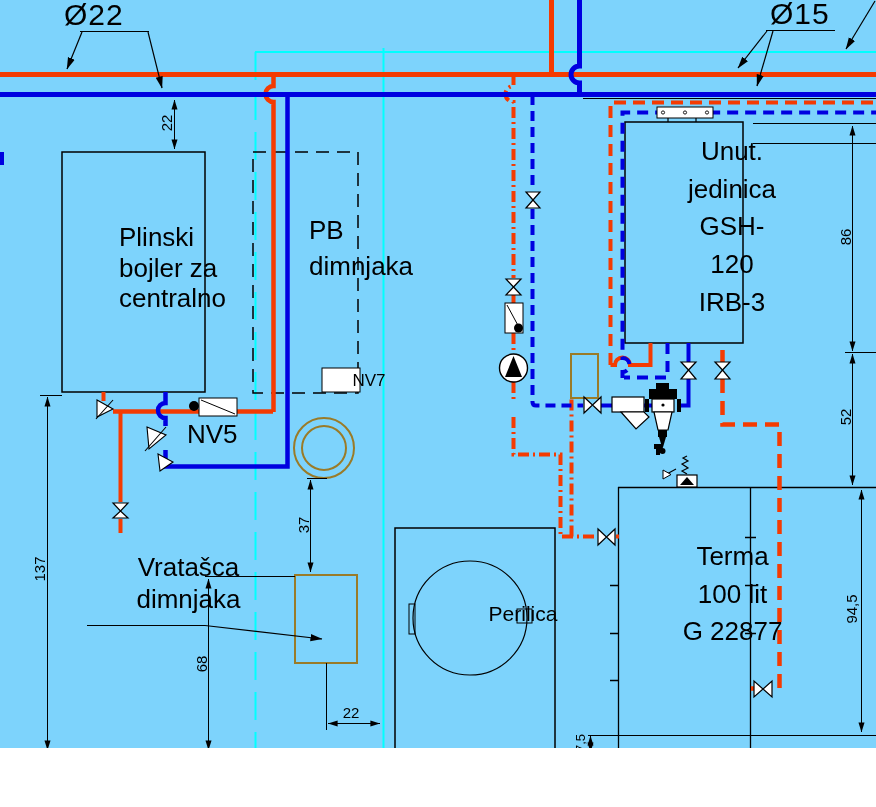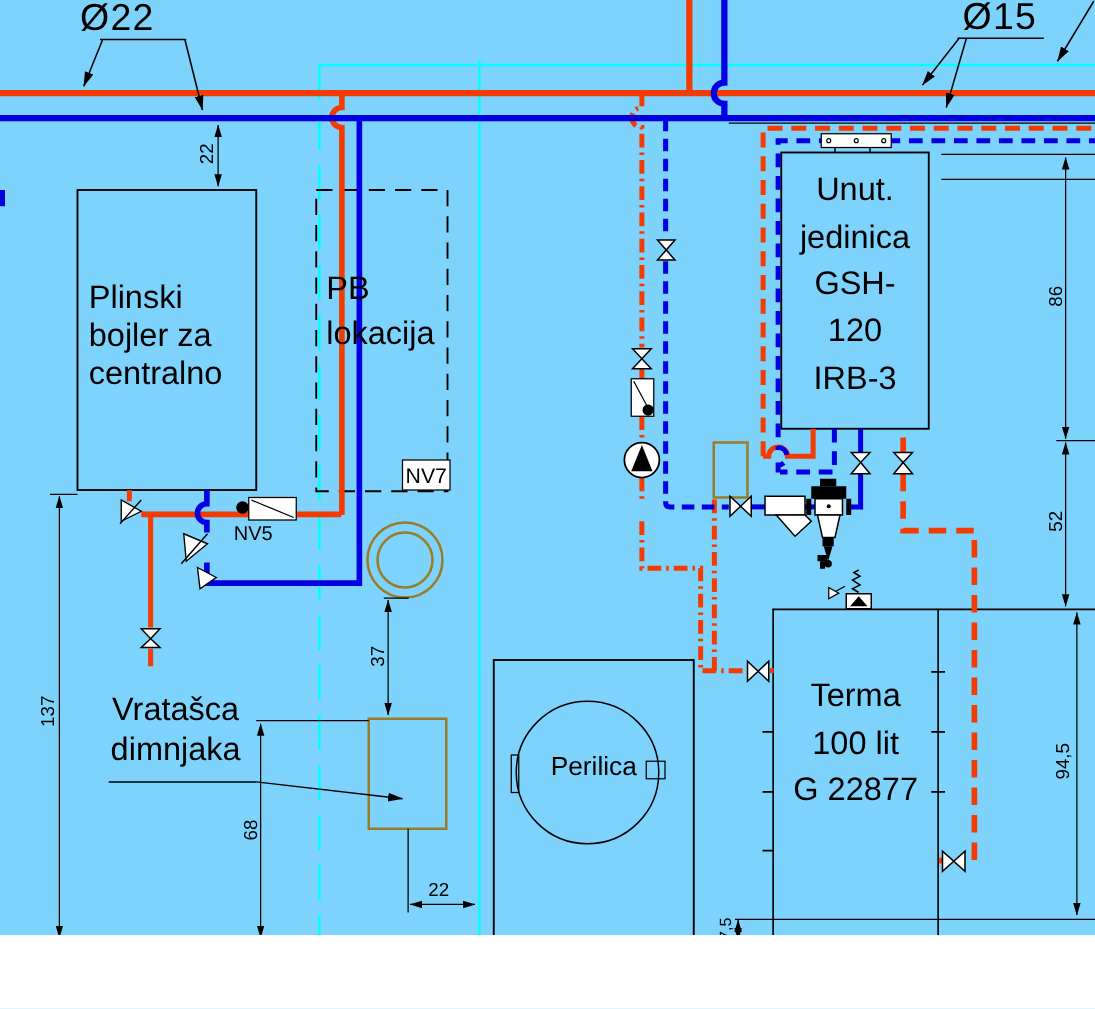--- a/index.html
+++ b/index.html
@@ -1,27 +1,27 @@
 <!DOCTYPE html>
 <html><head>
 <meta charset="utf-8">
 <style>
   html,body{margin:0;padding:0;background:#fff;}
   #stage{position:relative;width:876px;height:748px;background:#7dd3fc;overflow:hidden;
          font-family:"Liberation Sans",sans-serif;color:#000;}
   #stage svg{position:absolute;left:0;top:0;}
   .lbl{position:absolute;white-space:pre-line;color:#000;}
   .dia{font-size:30px;letter-spacing:1px;}
-  .eq{font-size:26px;line-height:1.18;}
+  .eq{font-size:26px;line-height:1.18;margin-left:48px;}
   .eq-c{text-align:center;}
   .lh-wide{line-height:1.45;}
   .lh-med{line-height:1.4;}
   .lh-v{line-height:1.24;text-align:center;}
-  .tag{font-size:16px;}
-  .tag-s{font-size:17px;text-align:center;}
+  .tag{font-size:26px;}
+  .tag-s{font-size:17px;text-align:center;padding-left:28px;}
   .dim{font-size:15px;}
   .dim-s{font-size:13px;}
   .ctr{transform:translate(-50%,-50%);}
   .vrt{transform:translate(-50%,-50%) rotate(-90deg);}
 </style>
 </head>
 <body>
 
 <div id="stage">
 
@@ -262,21 +262,21 @@
   </g>
 </svg>
 
 <div class="lbl dia" style="left:64px;top:-2px;">Ø22</div>
 <div class="lbl dia" style="left:770px;top:-3px;">Ø15</div>
 
 <div class="lbl eq" style="left:71px;top:222px;">Plinski
 bojler za
 centralno</div>
 <div class="lbl eq lh-med" style="left:261px;top:212px;">PB
-lokacija</div>
+dimnjaka</div>
 <div class="lbl eq eq-c lh-wide" style="left:625px;top:133px;width:118px;">Unut.
 jedinica
 GSH-
 120
 IRB-3</div>
 <div class="lbl eq eq-c lh-wide" style="left:619px;top:538px;width:131px;">Terma
 100 lit
 G 22877</div>
 <div class="lbl eq eq-c" style="left:396px;top:602px;width:158px;font-size:21px;">Perilica</div>
 <div class="lbl eq lh-v" style="left:70px;top:551px;width:141px;">Vratašca

